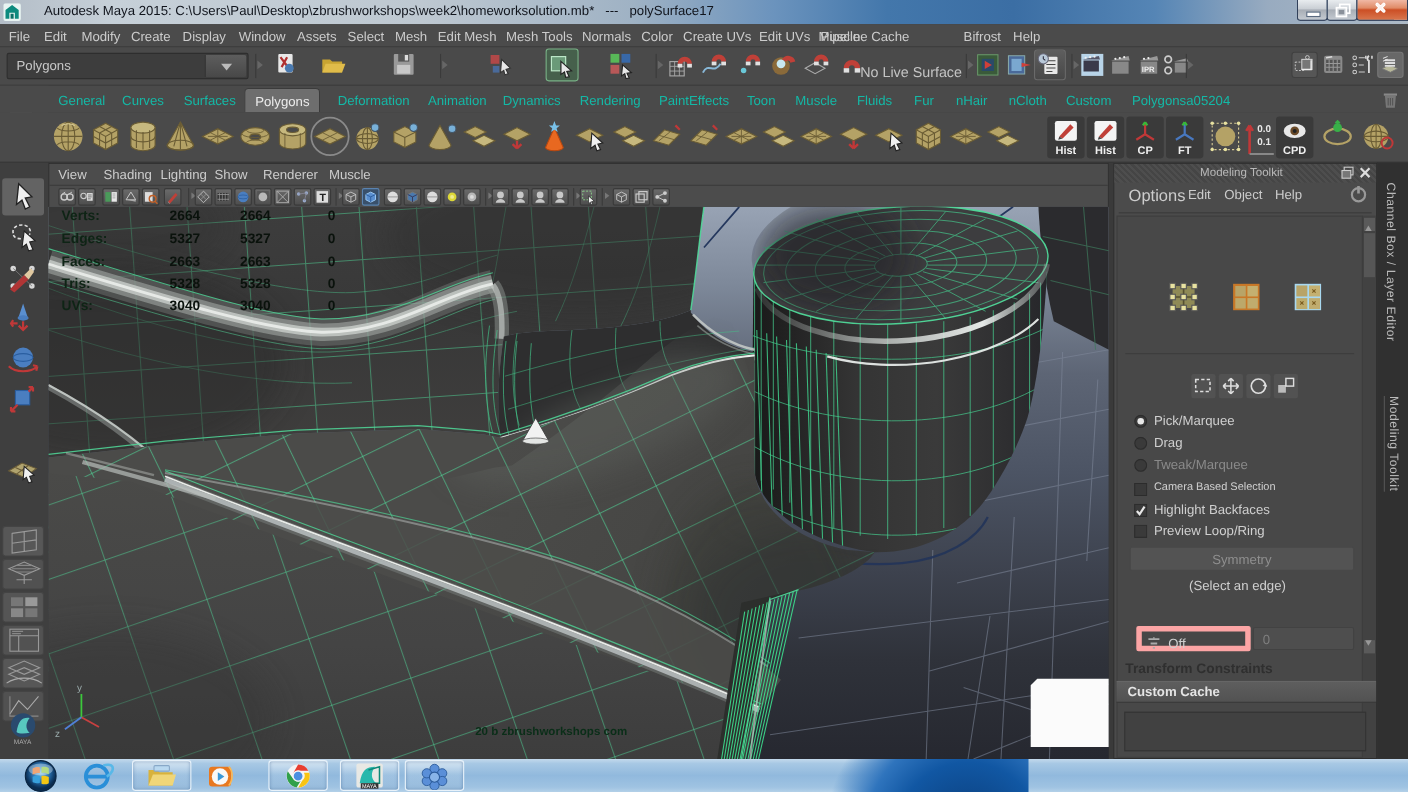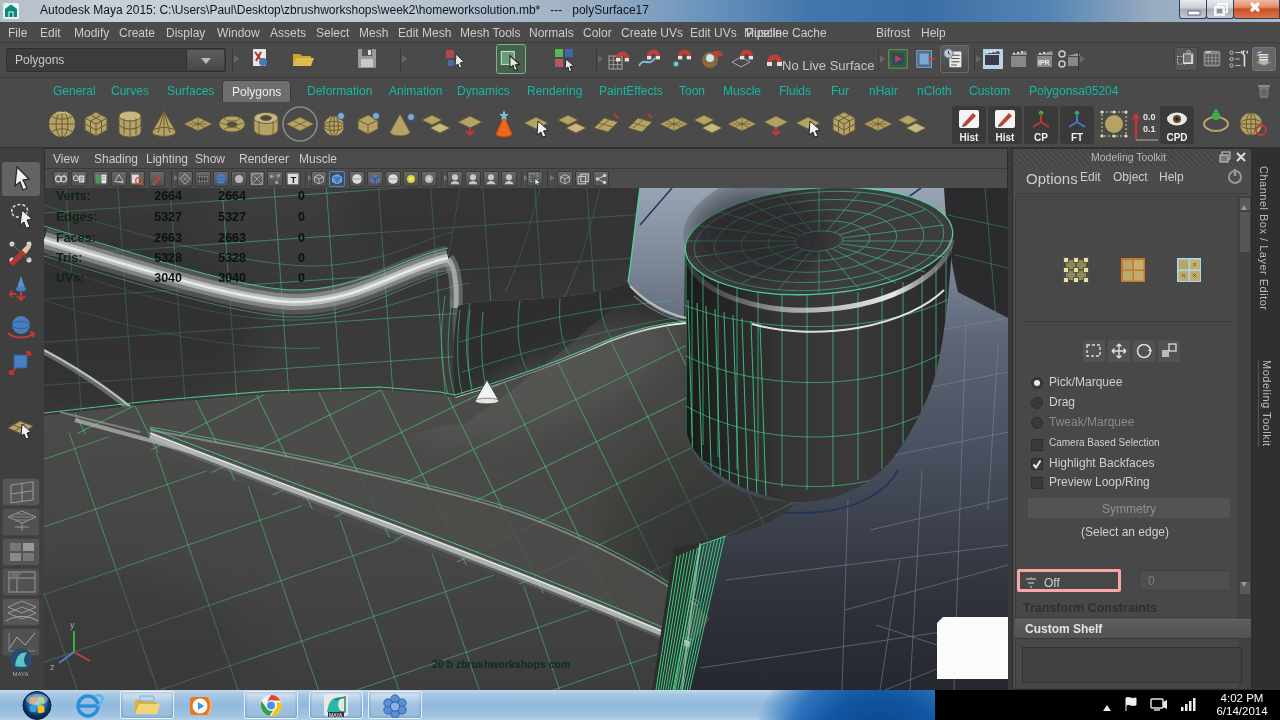--- a/index.html
+++ b/index.html
@@ -950,33 +950,33 @@
         <rect x="0.5" y="0.5" width="11" height="11" fill="#3a3a3a" stroke="#2c2c2c"></rect>
         <path d="M2.5 6.5 L5 9.5 L9.5 2.5" stroke="#e8e8e8" stroke-width="2" fill="none"></path>
       </svg>
       <div style="position:absolute;left:36px;top:307px;font-size:12px;color:#cfcfcf">Highlight Backfaces</div>
 <svg style="position:absolute;left:18px;top:328px" width="12" height="12">
         <rect x="0.5" y="0.5" width="11" height="11" fill="#3a3a3a" stroke="#2c2c2c"></rect>
       </svg>
       <div style="position:absolute;left:36px;top:326px;font-size:12px;color:#cfcfcf">Preview Loop/Ring</div>
 <div style="position:absolute;left:14px;top:348px;width:204px;height:22px;background:#535353;border:1px solid #484848;border-radius:2px;color:#8f8f8f;font-size:12px;text-align:center;line-height:22px">Symmetry</div>
 <div style="position:absolute;left:0px;top:376px;width:224px;font-size:12px;color:#cfcfcf;text-align:center">(Select an edge)</div>
-<div style="position:absolute;left:4px;top:420px;width:104px;height:23px;background:#474747;border:3px solid #fca5a5;border-radius:2px">
+<div style="position:absolute;left:20px;top:420px;width:104px;height:23px;background:#474747;border:5px solid #fca5a5;border-radius:2px">
 <svg style="position:absolute;left:4px;top:4px" width="14" height="14" viewBox="0 0 14 14">
           <path d="M2 3 H12 M4 7 H10 M6 11 H8" stroke="#aaa" stroke-width="1.6"></path>
           <path d="M7 1 L7 3" stroke="#aaa"></path>
         </svg>
 <span style="position:absolute;left:24px;top:4px;font-size:12px;color:#cfcfcf">Off</span>
       </div>
 <div style="position:absolute;left:126px;top:421px;width:92px;height:21px;background:#4e4e4e;border:1px solid #424242;border-radius:2px">
         <span style="position:absolute;left:8px;top:3px;font-size:12px;color:#7e7e7e">0</span>
       </div>
 <div style="position:absolute;left:10px;top:452px;font-size:12.5px;font-weight:bold;color:#2f2f2f">Transform Constraints</div>
 <div style="position:absolute;left:2px;top:470px;width:236px;height:20px;background:linear-gradient(180deg,#5e5e5e,#525252);border-top:1px solid #666;border-bottom:1px solid #3a3a3a">
-        <b style="position:absolute;left:10px;top:2px;font-size:12px;color:#e4e4e4">Custom Shelf</b>
+        <b style="position:absolute;left:10px;top:2px;font-size:12px;color:#e4e4e4">Custom Cache</b>
       </div>
 <div style="position:absolute;left:9px;top:498px;width:220px;height:36px;background:#414141;border:1px solid #333"></div>
 </div>
 <div id="righttabs" class="abs">
 <div class="vtext" style="left:6px;top:18px">Channel Box / Layer Editor</div>
 <div class="vtext" style="left:6px;top:212px;border-left:1px solid #555;padding-left:2px">Modeling Toolkit</div>
 </div>
 <div id="taskbar" class="abs">
 <div style="position:absolute;left:735px;top:0;width:200px;height:30px;background:radial-gradient(circle 130px at 145px 68px,#0a3a75 0%,#1157a3 50%,#2f74bd 72%,rgba(120,170,215,0) 100%)"></div>
 <svg style="position:absolute;left:16px;top:1px" width="42" height="29" viewBox="0 0 42 29">
@@ -1035,32 +1035,13 @@
 <g fill="#5a8fd8" stroke="#2a5a9a" stroke-width="0.8">
           <circle cx="14" cy="6" r="4.2"></circle>
           <circle cx="21" cy="10" r="4.2"></circle>
           <circle cx="21" cy="17" r="4.2"></circle>
           <circle cx="14" cy="21" r="4.2"></circle>
           <circle cx="7" cy="17" r="4.2"></circle>
           <circle cx="7" cy="10" r="4.2"></circle>
         </g>
         <circle cx="14" cy="13.5" r="4.6" fill="#88b4e8" stroke="#2a5a9a"></circle>
       </svg>
-<div id="tray">
-<div style="position:absolute;left:168px;top:11px;border:4px solid transparent;border-bottom:6px solid #e8e8e8"></div>
-<svg style="position:absolute;left:188px;top:6px" width="16" height="17" viewBox="0 0 16 17">
-          <path d="M3 2 L3 15 M3 2 C6 0.5 9 3.5 13 2 L13 9 C9 10.5 6 7.5 3 9" fill="#f0f0f0" stroke="#f0f0f0"></path>
-        </svg>
-<svg style="position:absolute;left:215px;top:6px" width="18" height="17" viewBox="0 0 18 17">
-          <rect x="1" y="3" width="12" height="9" rx="1" fill="none" stroke="#e8e8e8" stroke-width="1.4"></rect>
-          <path d="M4 14 H10" stroke="#e8e8e8" stroke-width="1.4"></path>
-          <path d="M13 6 L17 4 L17 13 L13 11" fill="#e8e8e8"></path>
-        </svg>
-<svg style="position:absolute;left:245px;top:7px" width="16" height="15" viewBox="0 0 16 15">
-          <rect x="1" y="10" width="2.5" height="4" fill="#f0f0f0"></rect>
-          <rect x="5" y="7" width="2.5" height="7" fill="#f0f0f0"></rect>
-          <rect x="9" y="4" width="2.5" height="10" fill="#f0f0f0"></rect>
-          <rect x="13" y="1" width="2.5" height="13" fill="#f0f0f0"></rect>
-        </svg>
-<div style="position:absolute;left:272px;top:2px;width:70px;text-align:center;font-size:11.5px;color:#fff">4:02 PM</div>
-<div style="position:absolute;left:272px;top:15px;width:70px;text-align:center;font-size:11.5px;color:#fff">6/14/2014</div>
-</div>
 </div>
 </div>
 </body></html>

